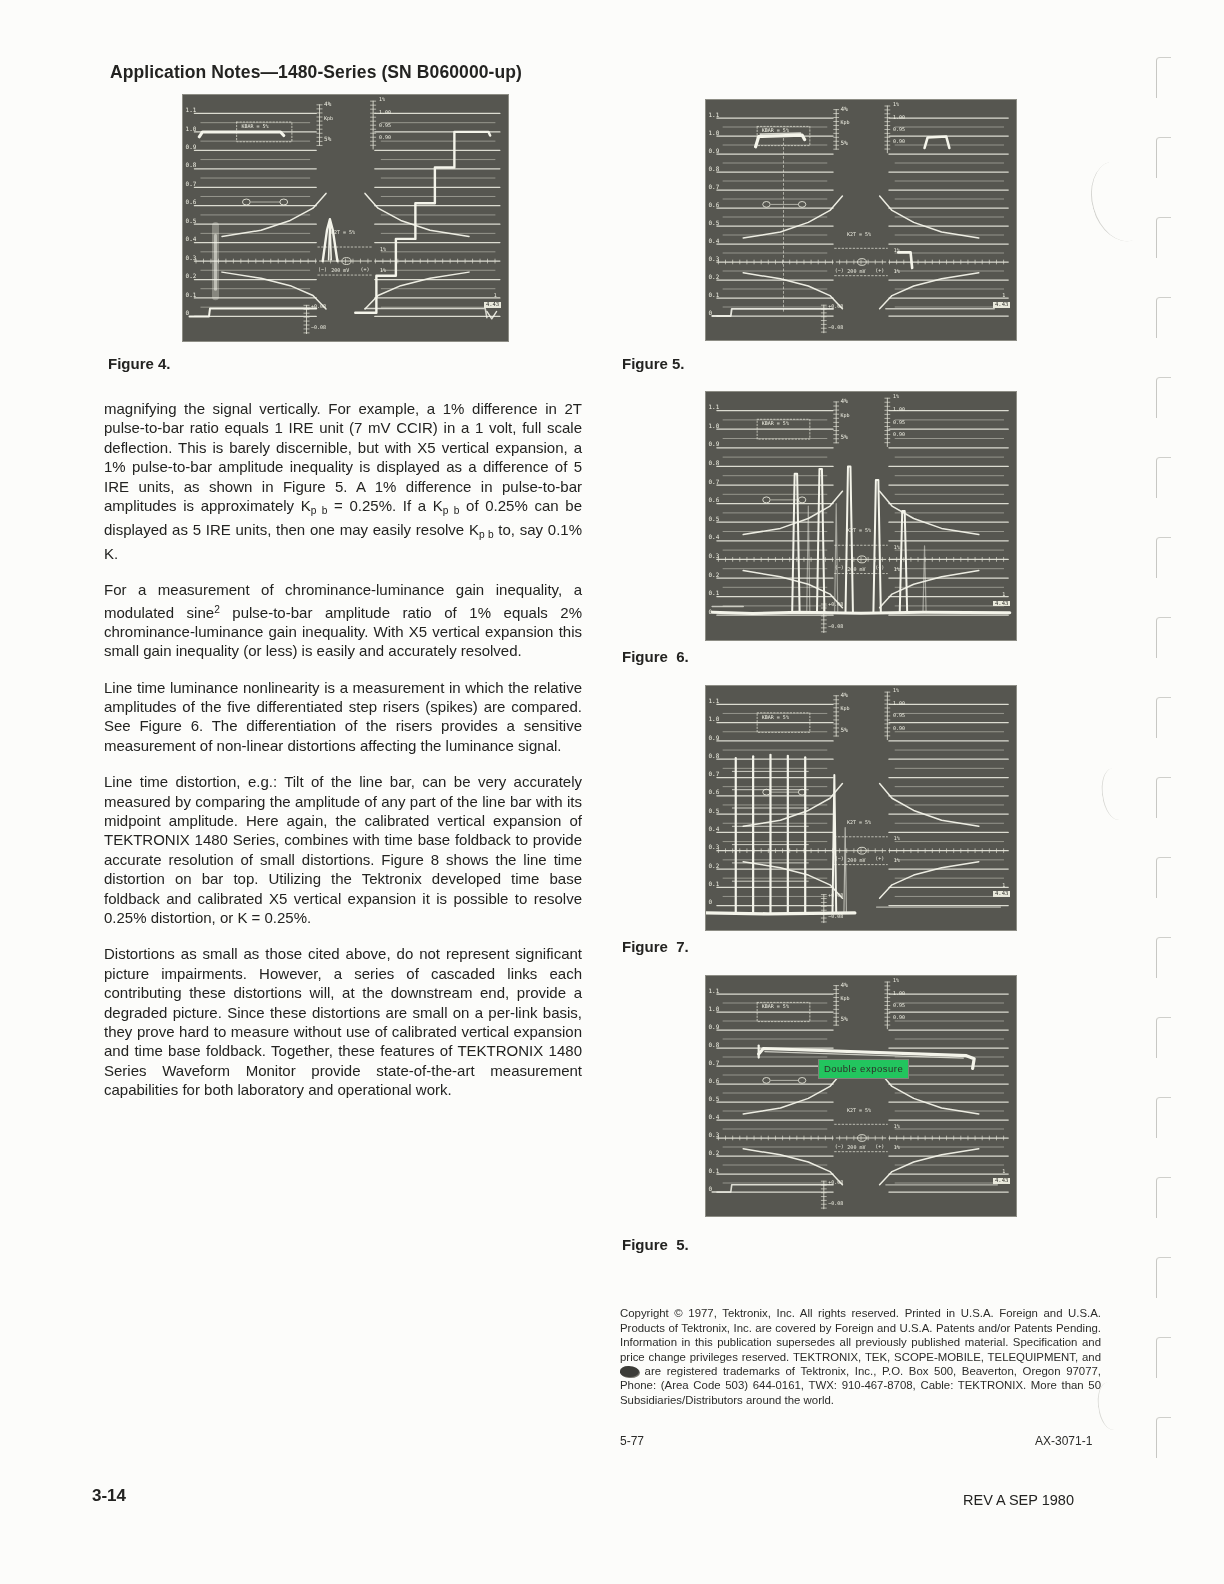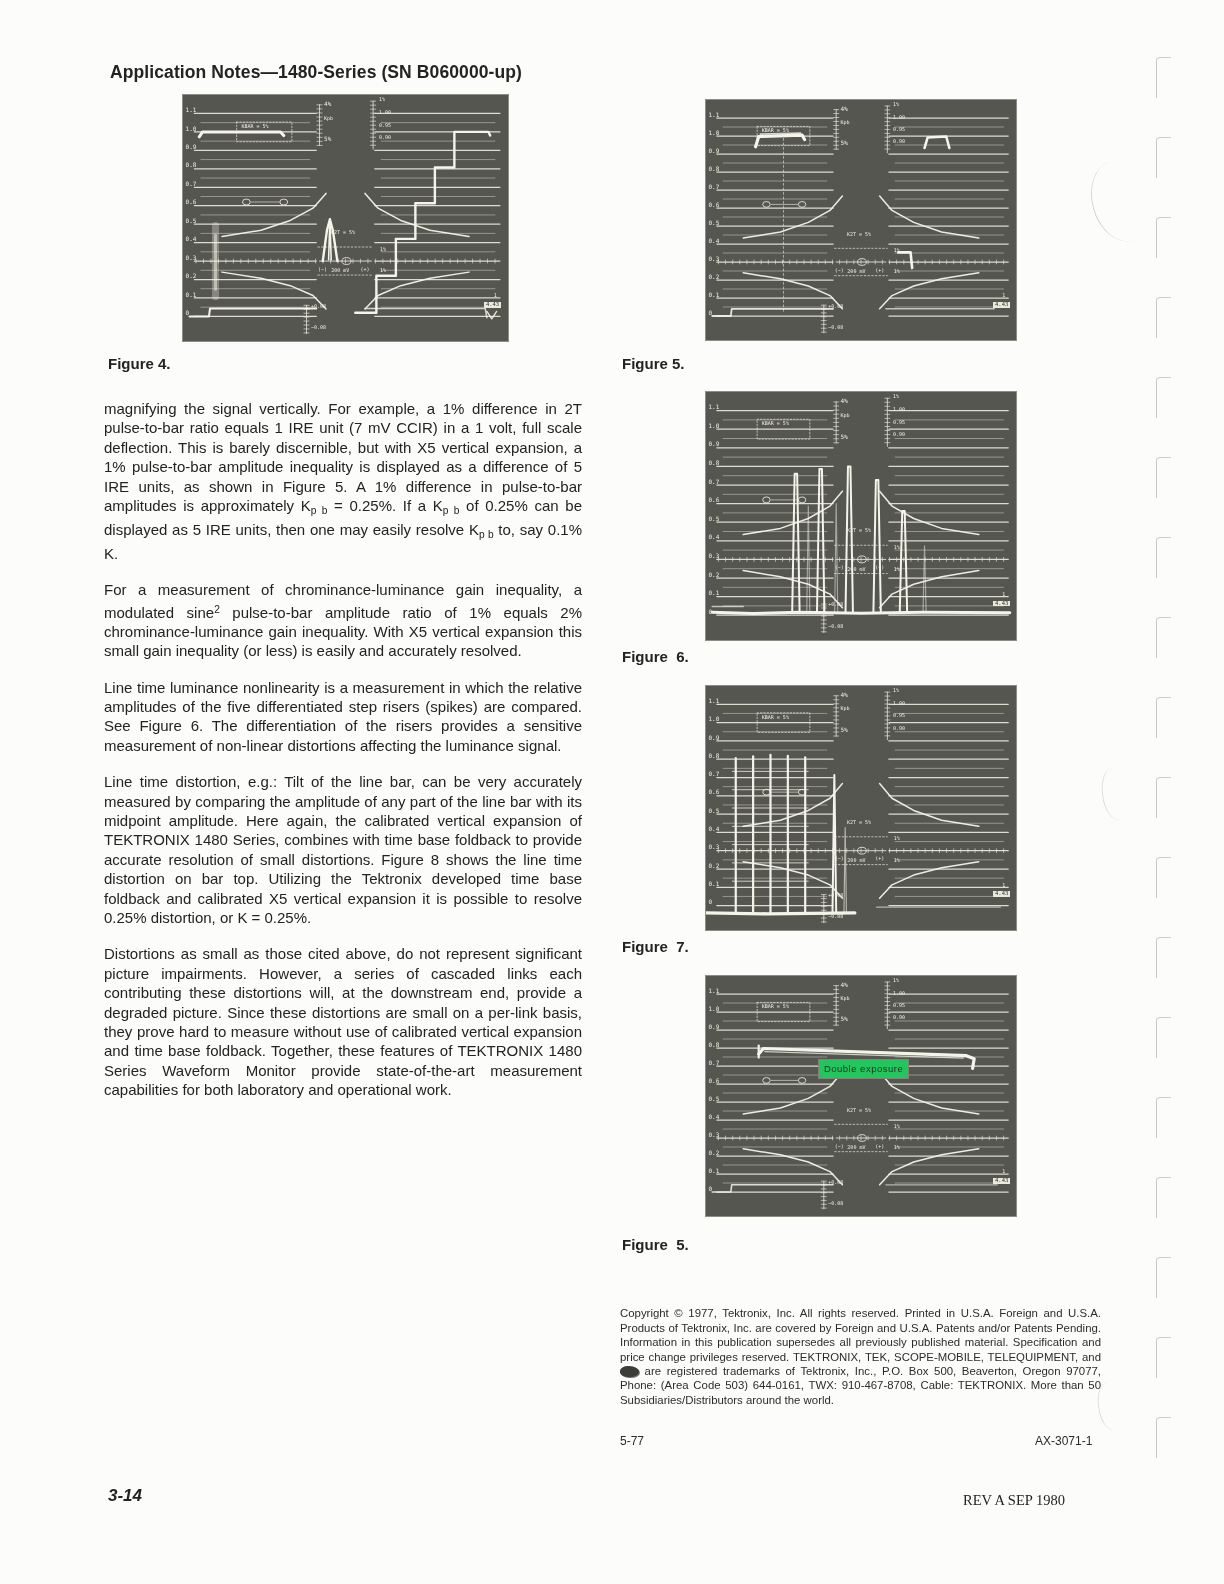--- a/index.html
+++ b/index.html
@@ -28,22 +28,22 @@
   sup{font-size:68%;vertical-align:0.45em;}
   .frac{display:inline-block;text-align:center;vertical-align:middle;line-height:1.05;margin:0 3px;}
   .frac .num{display:block;border-bottom:1.4px solid #232321;padding:0 3px 1px;}
   .frac .den{display:block;padding-top:1px;}
   
   .copyright{left:620px;top:1295px;width:481px;font-size:11.4px;line-height:14.4px;
              text-align:justify;color:#2b2b29;}
   .tek-logo{display:inline-block;width:19px;height:11px;background:#3c3c38;border-radius:45% 55% 50% 45%;
             vertical-align:-2px;box-shadow:1px 1px 0 #77756d;}
   .small-ref{font-size:12px;color:#2b2b29;}
-  .footer-page{left:108px;top:1486px;font-size:17px;font-weight:bold;font-style:italic;}
-  .footer-rev{left:963px;top:1492px;font-size:14.5px;font-family:Liberation Serif, serif;}
+  .footer-page{left:92px;top:1486px;font-size:17px;font-weight:bold;}
+  .footer-rev{left:963px;top:1492px;font-size:14.5px;}
   
   .bmark{position:absolute;left:1156px;width:14px;height:40px;
          border-left:1.6px solid #c7c7c3;border-top:1.6px solid #cfcfcb;border-top-left-radius:4px;}
   .arc{position:absolute;border-left:1.6px solid #d3d3cf;border-radius:50%;}
   .arc1{left:1092px;top:160px;width:58px;height:82px;transform:rotate(-16deg);}
   .arc2{left:1102px;top:768px;width:26px;height:52px;transform:rotate(-8deg);border-color:#dadad6;}
   .arc3{left:1098px;top:1382px;width:24px;height:48px;transform:rotate(-8deg);border-color:#dadad6;}
 </style>
 </head>
 <body>

